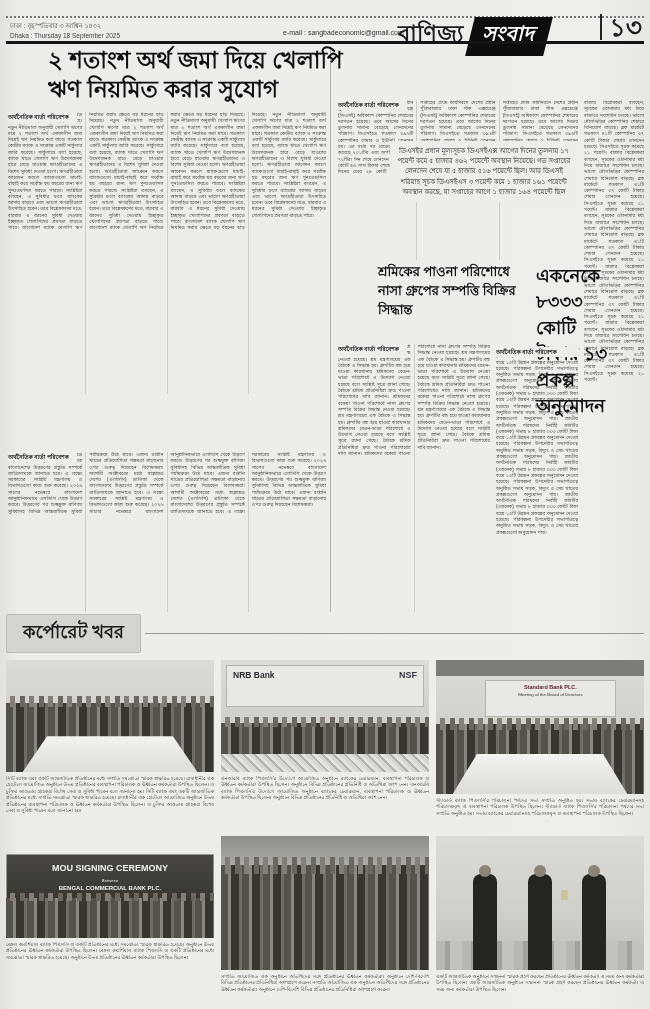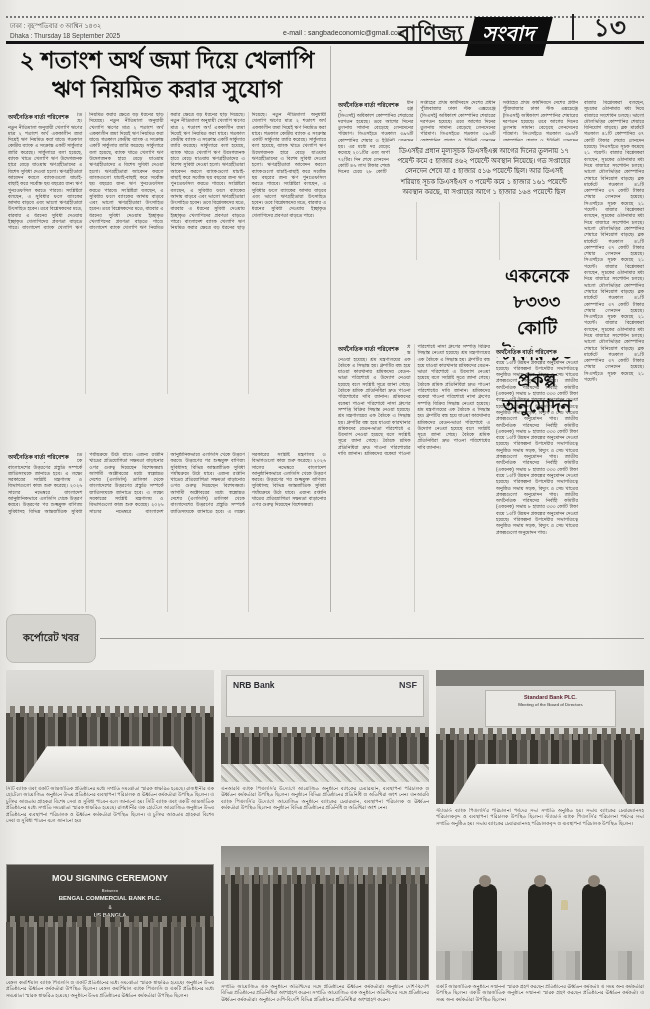--- a/index.html
+++ b/index.html
@@ -8,26 +8,26 @@
     font-family:"Liberation Sans","DejaVu Sans",sans-serif;color:#1c1c1c;}
   
   .dotline{position:absolute;top:16px;left:6px;right:6px;border-top:2px dotted #777;}
   .dateline{position:absolute;top:21px;left:10px;font-size:6.5px;line-height:1.5;color:#444;}
   .email{position:absolute;top:29px;left:283px;font-size:7px;color:#333;}
   .logo{position:absolute;top:16px;left:398px;white-space:nowrap;}
   .logo-b1{font-size:22px;font-weight:bold;letter-spacing:.5px;}
   .logo-box{display:inline-block;background:#0d0d0d;color:#fff;font-size:21px;font-weight:bold;
     font-style:italic;padding:1px 14px 3px 12px;transform:skewX(-14deg);margin-left:6px;}
   .logo-box span{display:inline-block;transform:skewX(14deg);}
-  .pageno{position:absolute;top:14px;right:24px;font-size:25px;font-weight:bold;
-    border-left:2px solid #222;padding-left:20px;line-height:1.05;}
+  .pageno{position:absolute;top:14px;right:8px;font-size:25px;font-weight:bold;
+    border-left:2px solid #222;padding-left:8px;line-height:1.05;}
   .hrule{position:absolute;top:41px;left:6px;right:6px;height:3px;background:#141414;}
   
   .vdiv{position:absolute;left:330px;top:46px;width:1px;height:566px;background:#b3b1ac;}
-  .headline{position:absolute;font-weight:bold;text-align:center;color:#101010;}
+  .headline{position:absolute;font-weight:bold;text-align:left;color:#101010;margin-left:40px;}
   .h-loan{top:46px;left:8px;width:318px;font-size:23px;line-height:1.25;}
   .h-ldc{top:398px;left:8px;width:318px;font-size:19px;line-height:1.3;}
   .h-shares{top:47px;left:338px;width:304px;font-size:19px;line-height:1.35;}
   .h-nasa{top:263px;left:338px;width:152px;font-size:13px;line-height:1.45;}
   .h-ecnec{top:263px;left:496px;width:82px;font-size:18px;line-height:1.45;}
   .body{position:absolute;font-size:4.7px;line-height:1.34;text-align:justify;
     color:#2a2a28;overflow:hidden;column-gap:7px;column-rule:1px solid #cfccc6;
     word-break:break-word;}
   .b-loan{top:112px;left:8px;width:318px;height:282px;column-count:4;}
   .b-ldc{top:452px;left:8px;width:318px;height:160px;column-count:4;}
@@ -42,22 +42,22 @@
   .by-shares{top:100px;left:338px;width:66px;}
   .by-nasa{top:344px;left:338px;width:66px;}
   .by-ecnec{top:347px;left:496px;width:80px;}
   .inset{position:absolute;top:196px;left:84px;width:176px;background:#eeede9;
     font-size:7.4px;font-weight:bold;text-align:center;line-height:1.5;padding:5px 4px;}
   .quote{position:absolute;top:141px;left:390px;width:176px;background:#eeede9;
     font-size:6.8px;text-align:center;line-height:1.5;padding:5px 6px;color:#222;}
   
   .corp{position:absolute;top:614px;left:6px;right:6px;}
   .corp-head{display:flex;align-items:center;}
-  .corp-title{background:#d6d4cf;border:1px solid #bdbbb5;border-radius:8px;
-    font-size:10px;font-weight:bold;padding:15px 16px;}
+  .corp-title{background:#d6d4cf;border:1px solid #bdbbb5;border-radius:2px;
+    font-size:18px;font-weight:bold;padding:3px 16px;}
   .corp-line{flex:1;border-top:1px solid #9a9894;margin-left:4px;}
   .corp-grid{display:flex;gap:7px;margin-top:7px;}
   .corp-col{flex:1;display:flex;flex-direction:column;gap:4px;min-width:0;}
   .photo{position:relative;overflow:hidden;background:#c9c8c4;
     box-shadow:inset 0 0 0 1px #96948f;flex:none;padding-left:48px;}
   .cap{font-size:4.8px;line-height:1.35;text-align:justify;color:#2a2a28;overflow:hidden;flex:none;}
   
   .crowd{position:absolute;left:0;right:0;bottom:0;
     background:repeating-linear-gradient(90deg,#55514b 0 7px,#8a8680 7px 10px,#39362f 10px 18px,#716d66 18px 21px);}
   .heads{position:absolute;left:0;right:0;
@@ -105,20 +105,21 @@
   <div class="byline by-loan">অর্থনৈতিক বার্তা পরিবেশক</div>
 
   <div class="body b-ldc">আগামী অক্টোবরের মধ্যে স্বল্পোন্নত দেশের (এলডিসি) তালিকা থেকে বাংলাদেশের উত্তরণের প্রস্তুতি সম্পর্কে জাতিসংঘকে জানাতে হবে। এ লক্ষ্যে সরকারের সংশ্লিষ্ট মন্ত্রণালয় ও বিভাগগুলো কাজ শুরু করেছে। ২০২৬ সালের নভেম্বরে বাংলাদেশ আনুষ্ঠানিকভাবে এলডিসি থেকে উত্তরণ করবে। উত্তরণের পর শুল্কমুক্ত বাণিজ্য সুবিধাসহ বিভিন্ন আন্তর্জাতিক সুবিধা পর্যায়ক্রমে উঠে যাবে। এজন্য রপ্তানি খাতের প্রতিযোগিতা সক্ষমতা বাড়ানোর ওপর গুরুত্ব দিয়েছেন বিশেষজ্ঞরা। আগামী অক্টোবরের মধ্যে স্বল্পোন্নত দেশের (এলডিসি) তালিকা থেকে বাংলাদেশের উত্তরণের প্রস্তুতি সম্পর্কে জাতিসংঘকে জানাতে হবে। এ লক্ষ্যে সরকারের সংশ্লিষ্ট মন্ত্রণালয় ও বিভাগগুলো কাজ শুরু করেছে। ২০২৬ সালের নভেম্বরে বাংলাদেশ আনুষ্ঠানিকভাবে এলডিসি থেকে উত্তরণ করবে। উত্তরণের পর শুল্কমুক্ত বাণিজ্য সুবিধাসহ বিভিন্ন আন্তর্জাতিক সুবিধা পর্যায়ক্রমে উঠে যাবে। এজন্য রপ্তানি খাতের প্রতিযোগিতা সক্ষমতা বাড়ানোর ওপর গুরুত্ব দিয়েছেন বিশেষজ্ঞরা। আগামী অক্টোবরের মধ্যে স্বল্পোন্নত দেশের (এলডিসি) তালিকা থেকে বাংলাদেশের উত্তরণের প্রস্তুতি সম্পর্কে জাতিসংঘকে জানাতে হবে। এ লক্ষ্যে সরকারের সংশ্লিষ্ট মন্ত্রণালয় ও বিভাগগুলো কাজ শুরু করেছে। ২০২৬ সালের নভেম্বরে বাংলাদেশ আনুষ্ঠানিকভাবে এলডিসি থেকে উত্তরণ করবে। উত্তরণের পর শুল্কমুক্ত বাণিজ্য সুবিধাসহ বিভিন্ন আন্তর্জাতিক সুবিধা পর্যায়ক্রমে উঠে যাবে। এজন্য রপ্তানি খাতের প্রতিযোগিতা সক্ষমতা বাড়ানোর ওপর গুরুত্ব দিয়েছেন বিশেষজ্ঞরা। </div>
   <div class="byline by-ldc">অর্থনৈতিক বার্তা পরিবেশক</div>
 
   <div class="body b-shares">সপ্তাহের প্রথম কার্যদিবসে দেশের প্রধান পুঁজিবাজার ঢাকা স্টক এক্সচেঞ্জে (ডিএসই) অধিকাংশ কোম্পানির শেয়ারের দরপতন হয়েছে। তবে আগের দিনের তুলনায় সামান্য বেড়েছে লেনদেনের পরিমাণ। ডিএসইতে গতকাল ৩৯৬টি কোম্পানির শেয়ার ও ইউনিট লেনদেন হয়। এর মধ্যে দর বেড়েছে ১২৩টির, কমেছে ২০১টির এবং অপরিবর্তিত ছিল ৭২টির। দিন শেষে লেনদেন হয়েছে ৬৬২ কোটি ৪৬ লাখ টাকার শেয়ার, যা আগের দিনের চেয়ে ২৮ কোটি টাকা বেশি। সপ্তাহের প্রথম কার্যদিবসে দেশের প্রধান পুঁজিবাজার ঢাকা স্টক এক্সচেঞ্জে (ডিএসই) অধিকাংশ কোম্পানির শেয়ারের দরপতন হয়েছে। তবে আগের দিনের তুলনায় সামান্য বেড়েছে লেনদেনের পরিমাণ। ডিএসইতে গতকাল ৩৯৬টি কোম্পানির শেয়ার ও ইউনিট লেনদেন হয়। এর মধ্যে দর বেড়েছে ১২৩টির, কমেছে ২০১টির এবং অপরিবর্তিত ছিল ৭২টির। দিন শেষে লেনদেন হয়েছে ৬৬২ কোটি ৪৬ লাখ টাকার শেয়ার, যা আগের দিনের চেয়ে ২৮ কোটি টাকা বেশি। সপ্তাহের প্রথম কার্যদিবসে দেশের প্রধান পুঁজিবাজার ঢাকা স্টক এক্সচেঞ্জে (ডিএসই) অধিকাংশ কোম্পানির শেয়ারের দরপতন হয়েছে। তবে আগের দিনের তুলনায় সামান্য বেড়েছে লেনদেনের পরিমাণ। ডিএসইতে গতকাল ৩৯৬টি কোম্পানির শেয়ার ও ইউনিট লেনদেন হয়। এর মধ্যে দর বেড়েছে ১২৩টির, কমেছে ২০১টির এবং অপরিবর্তিত ছিল ৭২টির। দিন শেষে লেনদেন হয়েছে ৬৬২ কোটি ৪৬ লাখ টাকার শেয়ার, যা আগের দিনের চেয়ে ২৮ কোটি টাকা বেশি। </div>
   <div class="body b-shares4">বাজার বিশ্লেষকরা বলছেন, সূচকের ওঠানামার মধ্য দিয়ে বাজারে সংশোধন চলছে। ভালো মৌলভিত্তির কোম্পানির শেয়ারে বিনিয়োগ বাড়ছে। ব্লক মার্কেটে গতকাল ৪১টি কোম্পানির ৩৭ কোটি টাকার শেয়ার লেনদেন হয়েছে। সিএসইতে সূচক কমেছে ২১ পয়েন্ট। বাজার বিশ্লেষকরা বলছেন, সূচকের ওঠানামার মধ্য দিয়ে বাজারে সংশোধন চলছে। ভালো মৌলভিত্তির কোম্পানির শেয়ারে বিনিয়োগ বাড়ছে। ব্লক মার্কেটে গতকাল ৪১টি কোম্পানির ৩৭ কোটি টাকার শেয়ার লেনদেন হয়েছে। সিএসইতে সূচক কমেছে ২১ পয়েন্ট। বাজার বিশ্লেষকরা বলছেন, সূচকের ওঠানামার মধ্য দিয়ে বাজারে সংশোধন চলছে। ভালো মৌলভিত্তির কোম্পানির শেয়ারে বিনিয়োগ বাড়ছে। ব্লক মার্কেটে গতকাল ৪১টি কোম্পানির ৩৭ কোটি টাকার শেয়ার লেনদেন হয়েছে। সিএসইতে সূচক কমেছে ২১ পয়েন্ট। বাজার বিশ্লেষকরা বলছেন, সূচকের ওঠানামার মধ্য দিয়ে বাজারে সংশোধন চলছে। ভালো মৌলভিত্তির কোম্পানির শেয়ারে বিনিয়োগ বাড়ছে। ব্লক মার্কেটে গতকাল ৪১টি কোম্পানির ৩৭ কোটি টাকার শেয়ার লেনদেন হয়েছে। সিএসইতে সূচক কমেছে ২১ পয়েন্ট। বাজার বিশ্লেষকরা বলছেন, সূচকের ওঠানামার মধ্য দিয়ে বাজারে সংশোধন চলছে। ভালো মৌলভিত্তির কোম্পানির শেয়ারে বিনিয়োগ বাড়ছে। ব্লক মার্কেটে গতকাল ৪১টি কোম্পানির ৩৭ কোটি টাকার শেয়ার লেনদেন হয়েছে। সিএসইতে সূচক কমেছে ২১ পয়েন্ট। </div>
   <div class="byline by-shares">অর্থনৈতিক বার্তা পরিবেশক</div>
   <div class="quote">ডিএসইর প্রধান মূল্যসূচক ডিএসইএক্স আগের দিনের তুলনায় ১৭ পয়েন্ট কমে ৫ হাজার ৪৬২ পয়েন্টে অবস্থান নিয়েছে। গত সপ্তাহের লেনদেন শেষে যা ৫ হাজার ৫১৬ পয়েন্টে ছিল। আর ডিএসই শরিয়াহ সূচক ডিএসইএস ৩ পয়েন্ট কমে ১ হাজার ১৬১ পয়েন্টে অবস্থান করছে, যা সপ্তাহের আগে ১ হাজার ১৬৪ পয়েন্টে ছিল</div>
 
+  <div class="headline h-nasa">শ্রমিকের পাওনা পরিশোধে নাসা গ্রুপের সম্পত্তি বিক্রির সিদ্ধান্ত</div>
   <div class="body b-nasa">শ্রমিকদের বকেয়া পাওনা পরিশোধে নাসা গ্রুপের সম্পত্তি বিক্রির সিদ্ধান্ত নেওয়া হয়েছে। শ্রম মন্ত্রণালয়ের এক বৈঠকে এ সিদ্ধান্ত হয়। গ্রুপটির বন্ধ হয়ে যাওয়া কারখানার শ্রমিকদের বেতন-ভাতা পরিশোধে এ উদ্যোগ নেওয়া হয়েছে বলে সংশ্লিষ্ট সূত্রে জানা গেছে। বৈঠকে শ্রমিক প্রতিনিধিরা দ্রুত পাওনা পরিশোধের দাবি জানান। শ্রমিকদের বকেয়া পাওনা পরিশোধে নাসা গ্রুপের সম্পত্তি বিক্রির সিদ্ধান্ত নেওয়া হয়েছে। শ্রম মন্ত্রণালয়ের এক বৈঠকে এ সিদ্ধান্ত হয়। গ্রুপটির বন্ধ হয়ে যাওয়া কারখানার শ্রমিকদের বেতন-ভাতা পরিশোধে এ উদ্যোগ নেওয়া হয়েছে বলে সংশ্লিষ্ট সূত্রে জানা গেছে। বৈঠকে শ্রমিক প্রতিনিধিরা দ্রুত পাওনা পরিশোধের দাবি জানান। শ্রমিকদের বকেয়া পাওনা পরিশোধে নাসা গ্রুপের সম্পত্তি বিক্রির সিদ্ধান্ত নেওয়া হয়েছে। শ্রম মন্ত্রণালয়ের এক বৈঠকে এ সিদ্ধান্ত হয়। গ্রুপটির বন্ধ হয়ে যাওয়া কারখানার শ্রমিকদের বেতন-ভাতা পরিশোধে এ উদ্যোগ নেওয়া হয়েছে বলে সংশ্লিষ্ট সূত্রে জানা গেছে। বৈঠকে শ্রমিক প্রতিনিধিরা দ্রুত পাওনা পরিশোধের দাবি জানান। শ্রমিকদের বকেয়া পাওনা পরিশোধে নাসা গ্রুপের সম্পত্তি বিক্রির সিদ্ধান্ত নেওয়া হয়েছে। শ্রম মন্ত্রণালয়ের এক বৈঠকে এ সিদ্ধান্ত হয়। গ্রুপটির বন্ধ হয়ে যাওয়া কারখানার শ্রমিকদের বেতন-ভাতা পরিশোধে এ উদ্যোগ নেওয়া হয়েছে বলে সংশ্লিষ্ট সূত্রে জানা গেছে। বৈঠকে শ্রমিক প্রতিনিধিরা দ্রুত পাওনা পরিশোধের দাবি জানান। </div>
   <div class="byline by-nasa">অর্থনৈতিক বার্তা পরিবেশক</div>
 
   <div class="headline h-ecnec">একনেকে ৮৩৩৩ কোটি টাকার ১৩ প্রকল্প অনুমোদন</div>
   <div class="body b-ecnec">জাতীয় অর্থনৈতিক পরিষদের নির্বাহী কমিটির (একনেক) সভায় ৮ হাজার ৩৩৩ কোটি টাকা ব্যয়ে ১৩টি উন্নয়ন প্রকল্পের অনুমোদন দেওয়া হয়েছে। পরিকল্পনা উপদেষ্টার সভাপতিত্বে অনুষ্ঠিত সভায় সড়ক, বিদ্যুৎ ও সেচ খাতের প্রকল্পগুলো অনুমোদন পায়। জাতীয় অর্থনৈতিক পরিষদের নির্বাহী কমিটির (একনেক) সভায় ৮ হাজার ৩৩৩ কোটি টাকা ব্যয়ে ১৩টি উন্নয়ন প্রকল্পের অনুমোদন দেওয়া হয়েছে। পরিকল্পনা উপদেষ্টার সভাপতিত্বে অনুষ্ঠিত সভায় সড়ক, বিদ্যুৎ ও সেচ খাতের প্রকল্পগুলো অনুমোদন পায়। জাতীয় অর্থনৈতিক পরিষদের নির্বাহী কমিটির (একনেক) সভায় ৮ হাজার ৩৩৩ কোটি টাকা ব্যয়ে ১৩টি উন্নয়ন প্রকল্পের অনুমোদন দেওয়া হয়েছে। পরিকল্পনা উপদেষ্টার সভাপতিত্বে অনুষ্ঠিত সভায় সড়ক, বিদ্যুৎ ও সেচ খাতের প্রকল্পগুলো অনুমোদন পায়। জাতীয় অর্থনৈতিক পরিষদের নির্বাহী কমিটির (একনেক) সভায় ৮ হাজার ৩৩৩ কোটি টাকা ব্যয়ে ১৩টি উন্নয়ন প্রকল্পের অনুমোদন দেওয়া হয়েছে। পরিকল্পনা উপদেষ্টার সভাপতিত্বে অনুষ্ঠিত সভায় সড়ক, বিদ্যুৎ ও সেচ খাতের প্রকল্পগুলো অনুমোদন পায়। জাতীয় অর্থনৈতিক পরিষদের নির্বাহী কমিটির (একনেক) সভায় ৮ হাজার ৩৩৩ কোটি টাকা ব্যয়ে ১৩টি উন্নয়ন প্রকল্পের অনুমোদন দেওয়া হয়েছে। পরিকল্পনা উপদেষ্টার সভাপতিত্বে অনুষ্ঠিত সভায় সড়ক, বিদ্যুৎ ও সেচ খাতের প্রকল্পগুলো অনুমোদন পায়। </div>
   <div class="byline by-ecnec">অর্থনৈতিক বার্তা পরিবেশক</div>
 
   <div class="corp">
     <div class="corp-head">
       <div class="corp-title">কর্পোরেট খবর</div>
@@ -127,21 +128,21 @@
     <div class="corp-grid">
 
       <div class="corp-col">
         <div class="photo" style="height:112px">
           <div class="wall"></div>
           <div class="crowd" style="height:62%"></div>
           <div class="heads" style="bottom:58%;height:10%"></div>
           <div class="tbl"></div>
         </div>
         <div class="cap" style="height:74px">সিটি ব্যাংক এবং একটি আন্তর্জাতিক প্রতিষ্ঠানের মধ্যে সম্প্রতি সমঝোতা স্মারক স্বাক্ষরিত হয়েছে। রাজধানীর এক হোটেলে আয়োজিত অনুষ্ঠানে উভয় প্রতিষ্ঠানের ব্যবস্থাপনা পরিচালক ও ঊর্ধ্বতন কর্মকর্তারা উপস্থিত ছিলেন। এ চুক্তির আওতায় গ্রাহকরা বিশেষ সেবা ও সুবিধা পাবেন বলে জানানো হয়। সিটি ব্যাংক এবং একটি আন্তর্জাতিক প্রতিষ্ঠানের মধ্যে সম্প্রতি সমঝোতা স্মারক স্বাক্ষরিত হয়েছে। রাজধানীর এক হোটেলে আয়োজিত অনুষ্ঠানে উভয় প্রতিষ্ঠানের ব্যবস্থাপনা পরিচালক ও ঊর্ধ্বতন কর্মকর্তারা উপস্থিত ছিলেন। এ চুক্তির আওতায় গ্রাহকরা বিশেষ সেবা ও সুবিধা পাবেন বলে জানানো হয়। </div>
-        <div class="photo mou" style="height:112px">
+        <div class="photo mou" style="height:84px">
           <div class="mou-t" style="top:9px;font-size:9px">MOU SIGNING CEREMONY</div>
           <div class="mou-t" style="top:24px;font-size:4px;color:#c9c7c2">Between</div>
           <div class="mou-t" style="top:31px;font-size:6px">BENGAL COMMERCIAL BANK PLC.</div>
           <div class="mou-t" style="top:41px;font-size:4.5px;color:#c9c7c2">&amp;</div>
           <div class="mou-t" style="top:48px;font-size:5.5px;color:#d8d6d1">US BANGLA</div>
           <div class="crowd" style="height:48%"></div>
           <div class="heads" style="bottom:44%;height:10%"></div>
         </div>
         <div class="cap" style="height:46px">বেঙ্গল কমার্শিয়াল ব্যাংক পিএলসি ও একটি প্রতিষ্ঠানের মধ্যে সমঝোতা স্মারক স্বাক্ষরিত হয়েছে। অনুষ্ঠানে উভয় প্রতিষ্ঠানের ঊর্ধ্বতন কর্মকর্তারা উপস্থিত ছিলেন। বেঙ্গল কমার্শিয়াল ব্যাংক পিএলসি ও একটি প্রতিষ্ঠানের মধ্যে সমঝোতা স্মারক স্বাক্ষরিত হয়েছে। অনুষ্ঠানে উভয় প্রতিষ্ঠানের ঊর্ধ্বতন কর্মকর্তারা উপস্থিত ছিলেন। </div>
       </div>

